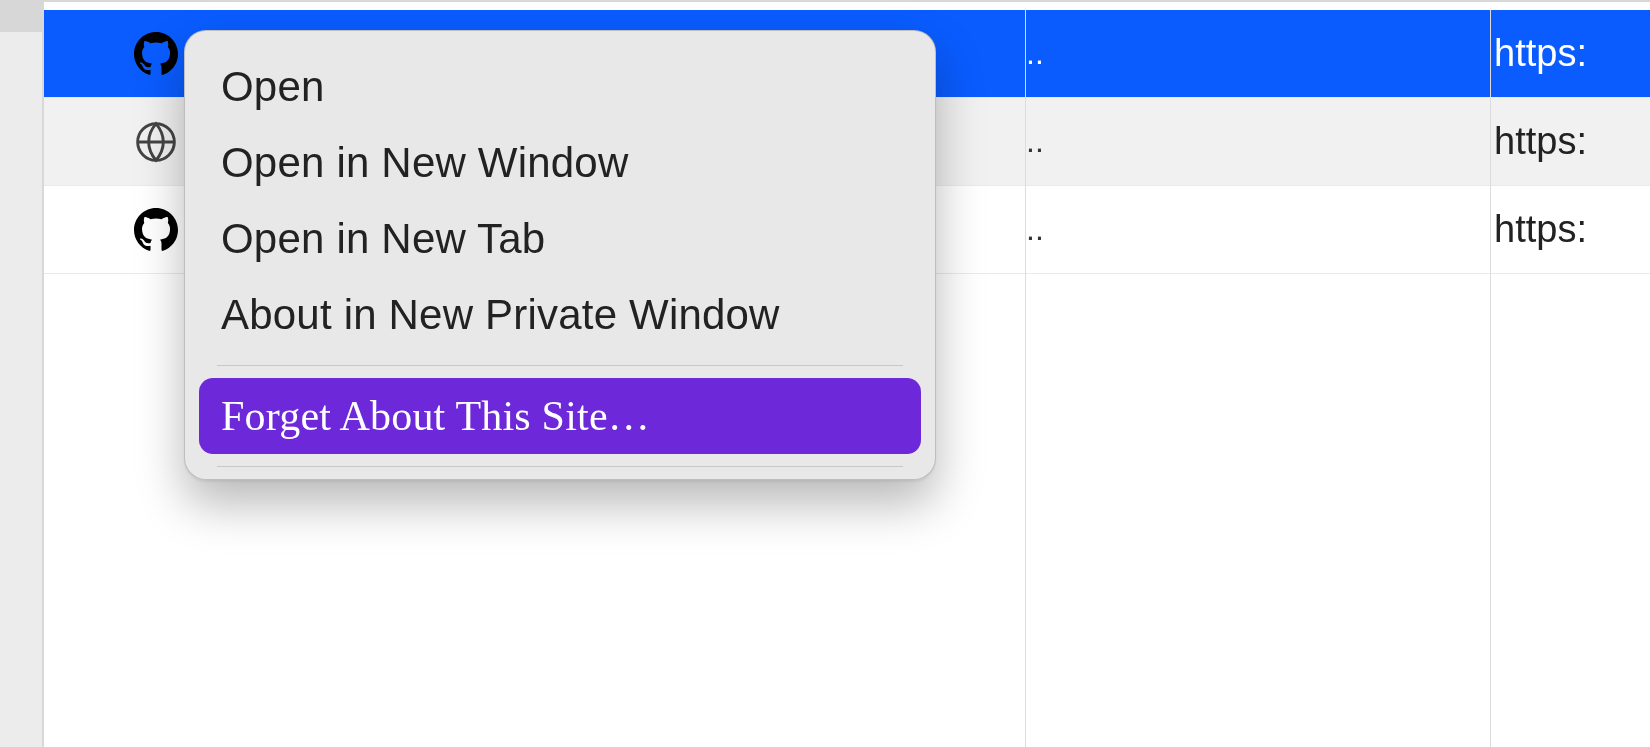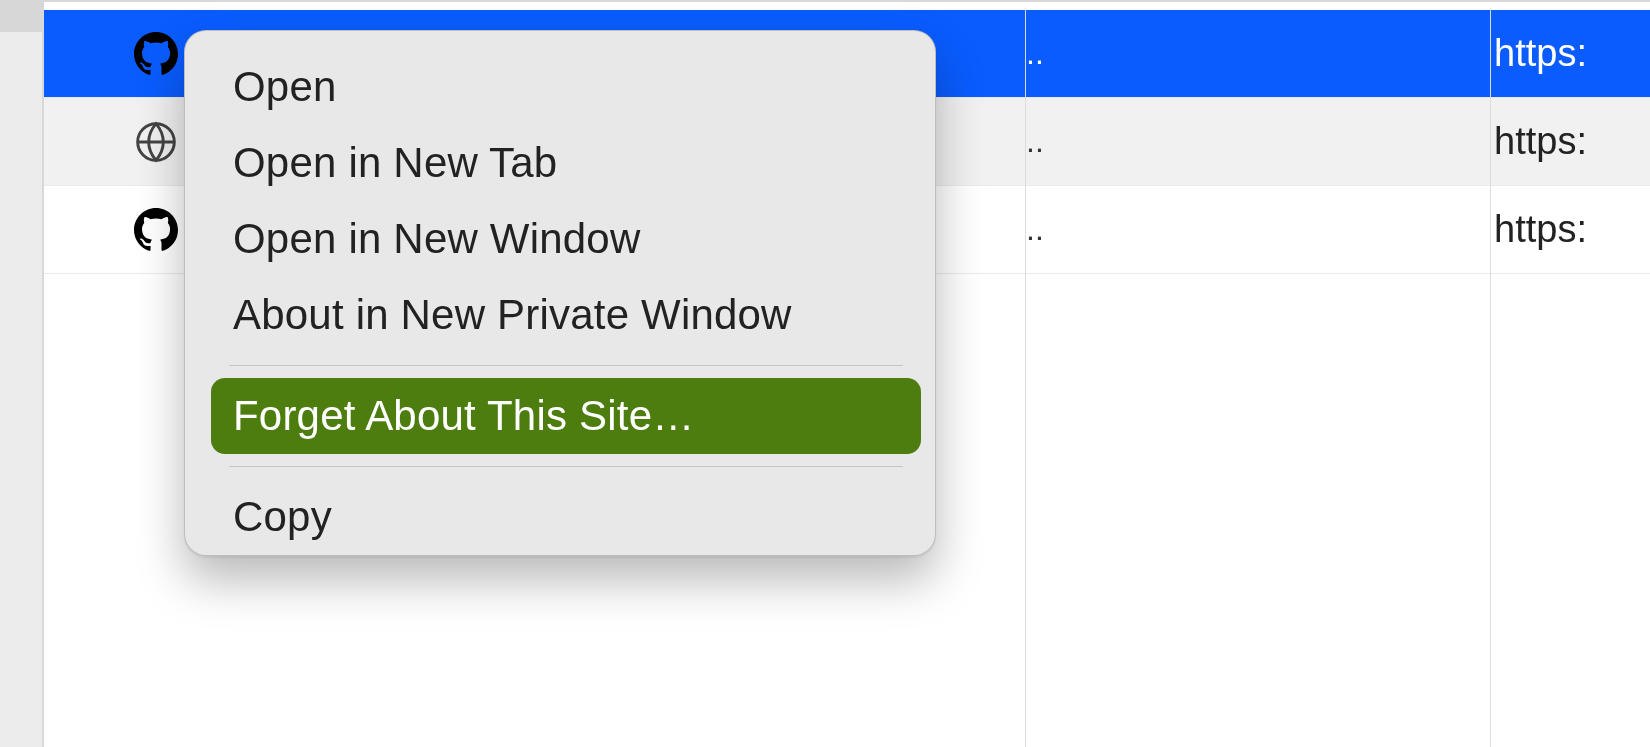--- a/index.html
+++ b/index.html
@@ -108,35 +108,36 @@
     
     .context-menu {
       position: absolute;
       left: 184px;
       top: 30px;
       width: 752px;
       background: #e8e8e8;
       border: 1px solid rgba(0,0,0,0.18);
       border-radius: 22px;
       box-shadow: 0 24px 48px rgba(0,0,0,0.28), 0 2px 2px rgba(0,0,0,0.06);
-      padding: 18px 14px 0px 26px;
+      padding: 18px 14px 0px 14px;
       z-index: 100;
     }
     .menu-item {
       font-size: 42px;
       color: #222;
       padding: 14px 22px;
       border-radius: 14px;
       cursor: default;
       white-space: nowrap;
       letter-spacing: 0.2px;
     }
     .menu-item.highlight {
-      background: #4d7c0f;
+      background: #6d28d9;
       color: #ffffff;
+      font-family: Liberation Serif, serif;
     }
     .menu-sep {
       height: 1px;
       background: #c7c7c7;
       margin: 12px 18px;
     }
     
     .favicon svg { width: 100%; height: 100%; display: block; }
   </style>
 </head>
@@ -183,20 +184,19 @@
           </svg>
       </span>
     </div>
     <div class="ellipsis-col">..</div>
     <div class="url-cell">https:</div>
   </div>
 </div>
 
 <div class="context-menu">
   <div class="menu-item">Open</div>
+  <div class="menu-item">Open in New Window</div>
   <div class="menu-item">Open in New Tab</div>
-  <div class="menu-item">Open in New Window</div>
   <div class="menu-item">About in New Private Window</div>
   <div class="menu-sep"></div>
   <div class="menu-item highlight">Forget About This Site…</div>
   <div class="menu-sep"></div>
-  <div class="menu-item">Copy</div>
 </div>
 
 </body></html>

